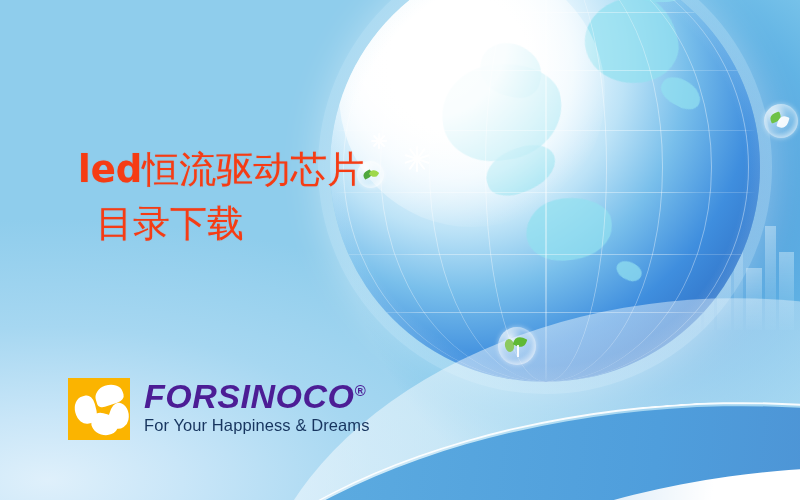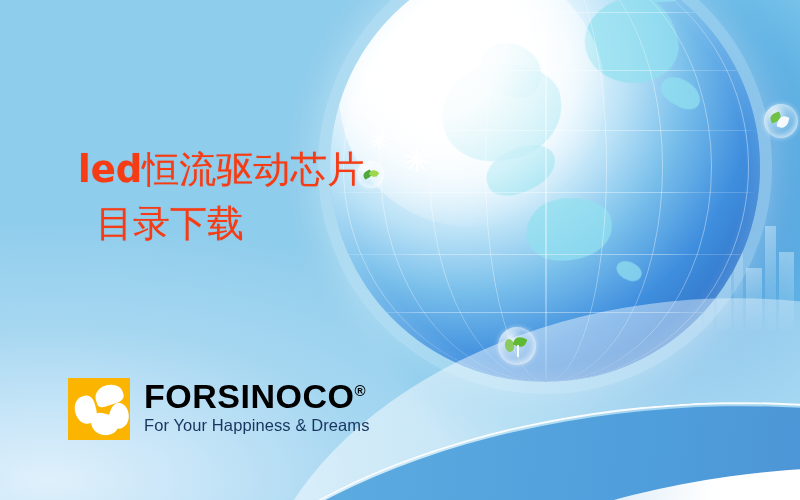--- a/index.html
+++ b/index.html
@@ -126,22 +126,22 @@
   .logo-mark{
     position:relative;width:62px;height:62px;background:#fbb400;flex:0 0 auto;
   }
   .petal{position:absolute;background:#fff;}
   .p1{width:28px;height:20px;left:27px;top:7px;border-radius:60% 70% 40% 30%/70% 70% 40% 30%;transform:rotate(-18deg);}
   .p2{width:20px;height:26px;left:41px;top:25px;border-radius:40% 65% 55% 45%/55% 60% 45% 40%;transform:rotate(12deg);}
   .p3{width:27px;height:21px;left:23px;top:36px;border-radius:40% 55% 60% 55%/40% 45% 60% 60%;transform:rotate(16deg);}
   .p4{width:21px;height:28px;left:7px;top:18px;border-radius:60% 40% 45% 60%/60% 45% 45% 60%;transform:rotate(-14deg);}
   .logo-text{margin-left:14px;padding-top:1px;}
   .logo-name{
-    font-size:34px;font-weight:700;color:#000000;letter-spacing:.5px;
-    font-family:"Liberation Sans",sans-serif;line-height:1;
+    font-size:34px;font-weight:700;color:#4c1d95;letter-spacing:.5px;
+    font-family:"Liberation Sans",sans-serif;line-height:1;font-style:italic;
   }
   .logo-name sup{font-size:15px;vertical-align:super;font-weight:700;}
   .logo-tag{
     font-size:16.5px;color:#17355f;margin-top:3px;letter-spacing:.1px;
     font-family:"Liberation Sans",sans-serif;
     text-align:right;
   }
 </style>
 </head>
 <body>

